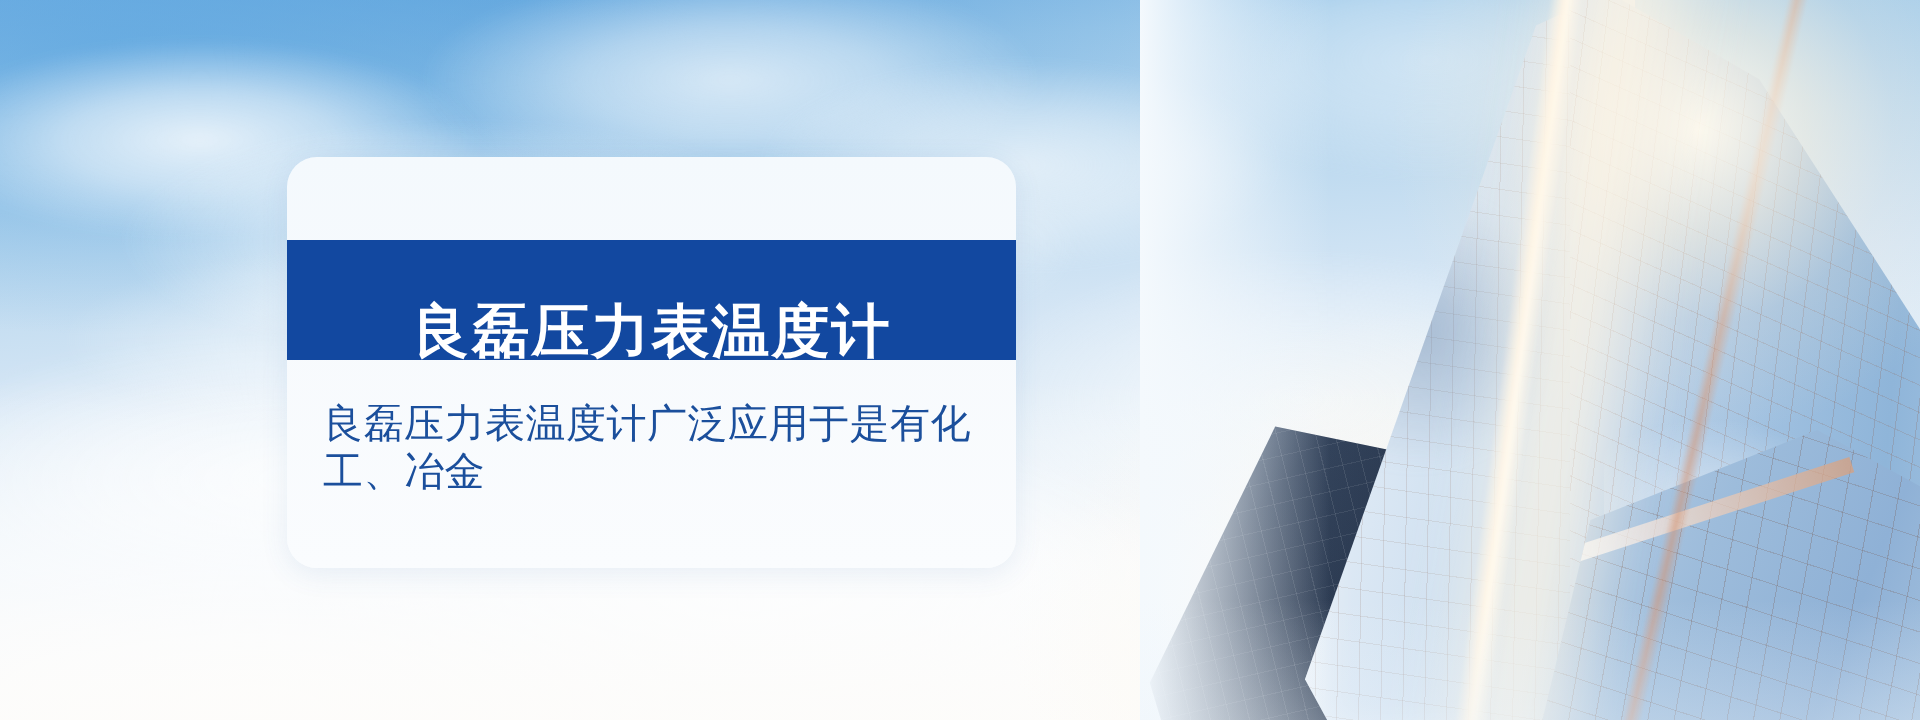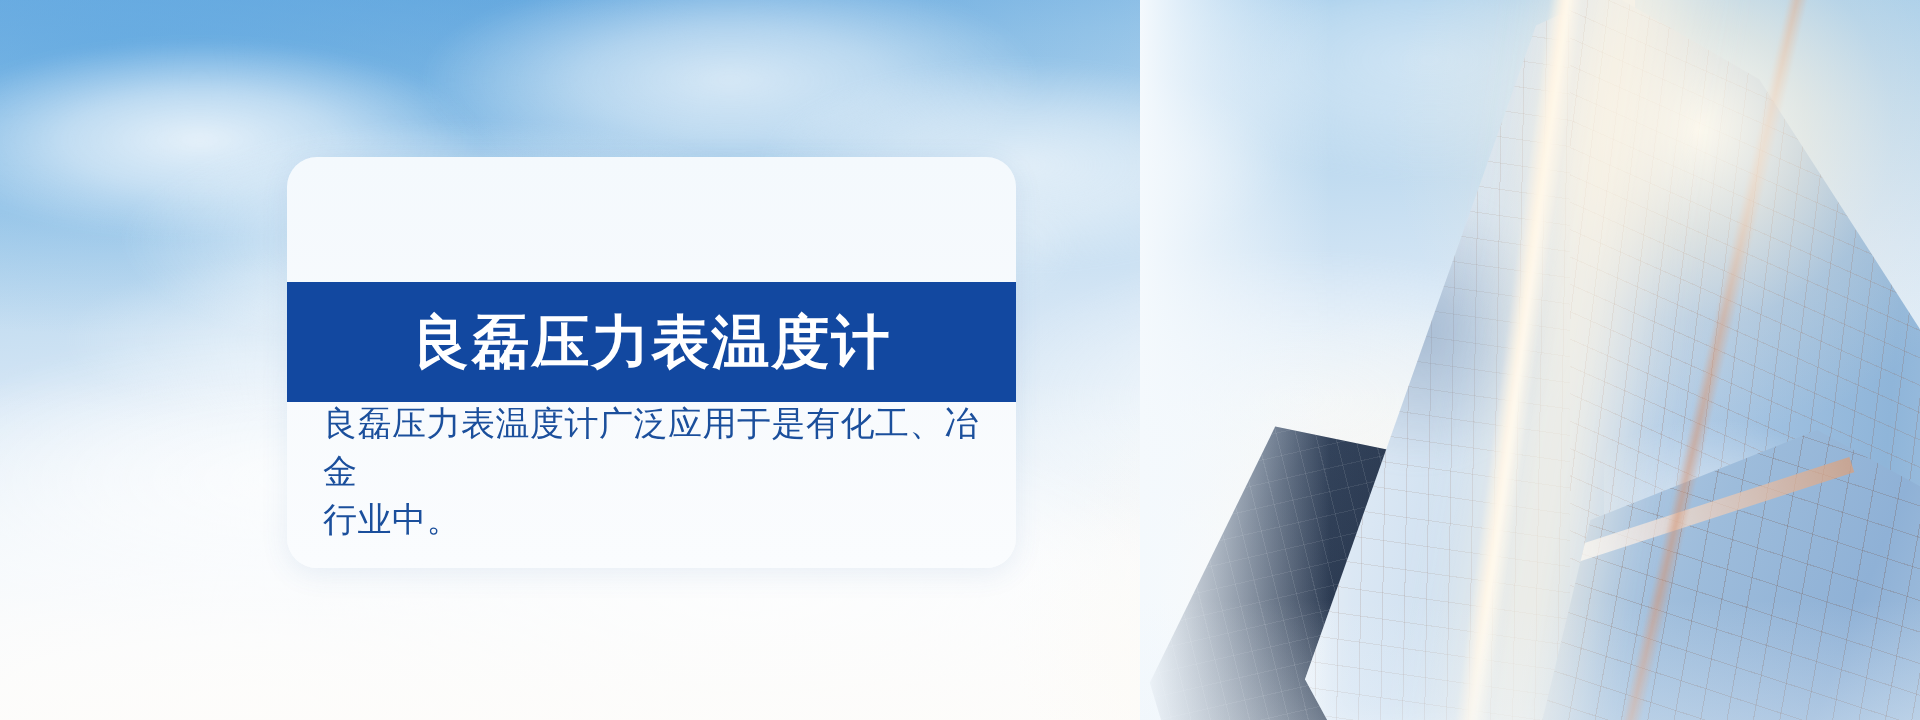--- a/index.html
+++ b/index.html
@@ -221,38 +221,37 @@
     background:linear-gradient(to bottom,#f4f9fd 0%,#f7fafd 40%,#fafcfe 100%);
     overflow:hidden;
     box-shadow:0 6px 28px rgba(60,110,170,.10);
   }
   .title-bar {
     position:absolute;
     left:0; top:83px;
     width:100%; height:120px;
     background:#1248a0;
     display:flex;
-    align-items:center;
+    align-items:flex-end;
     justify-content:center;
-    margin-top:42px;
   }
   .title-text {
     color:#ffffff;
     font-size:58px;
     font-weight:bold;
     letter-spacing:2px;
     line-height:1;
     white-space:nowrap;
   }
   .desc {
     position:absolute;
     left:36px; top:242px;
     width:672px;
     color:#1b4f9c;
-    font-size:34px;
+    font-size:40px;
     line-height:48px;
     letter-spacing:.5px;
     text-align:left;
   }
 </style>
 </head>
 <body>
 
 <div id="banner">
 
@@ -304,17 +303,16 @@
     <div class="photo-fade"></div>
     <div class="photo-fade-bottom"></div>
   </div>
 
   <div class="card">
     <div class="title-bar">
       <span class="title-text">良磊压力表温度计</span>
     </div>
     <div class="desc">
       <div>良磊压力表温度计广泛应用于是有化工、冶金</div>
-      <div>行业中。</div>
     </div>
   </div>
 
 </div>
 
 </body></html>

